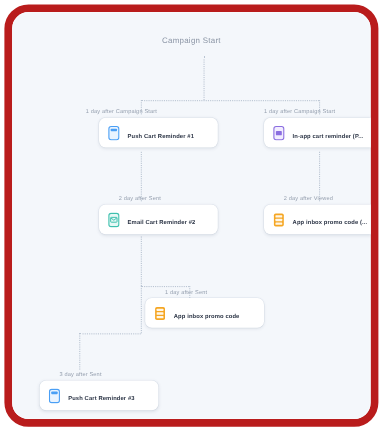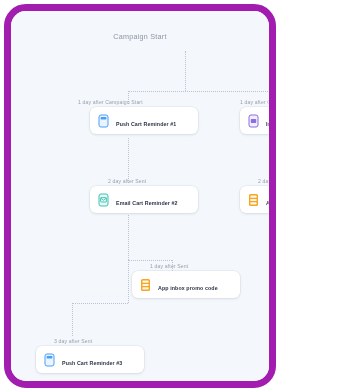--- a/index.html
+++ b/index.html
@@ -1,21 +1,21 @@
 <!DOCTYPE html>
 <html><head>
 <meta charset="utf-8">
 <style>
   html,body{margin:0;padding:0;background:#ffffff;}
   body{width:348px;height:392px;overflow:hidden;
        font-family:"Liberation Sans","DejaVu Sans",sans-serif;
        -webkit-font-smoothing:antialiased;}
 
-  .frame{position:absolute;left:4px;top:4px;width:272px;height:384px;
-         box-sizing:border-box;border:7px solid #a21caf;border-radius:22px;
+  .frame{position:absolute;left:4px;top:4px;width:340px;height:384px;
+         box-sizing:border-box;border:7px solid #b91c1c;border-radius:22px;
          background:#f4f7fb;overflow:hidden;}
   .frame::after{content:"";position:absolute;inset:0;border-radius:15px;
          box-shadow:inset 0 0 0 1px rgba(255,255,255,.35);pointer-events:none;}
 
   .canvas{position:absolute;inset:0;background:#f4f7fb;}
 
   .title{position:absolute;left:0;right:0;top:21px;text-align:center;
          font-size:7.2px;color:#8b95a5;letter-spacing:.25px;}
 
   

